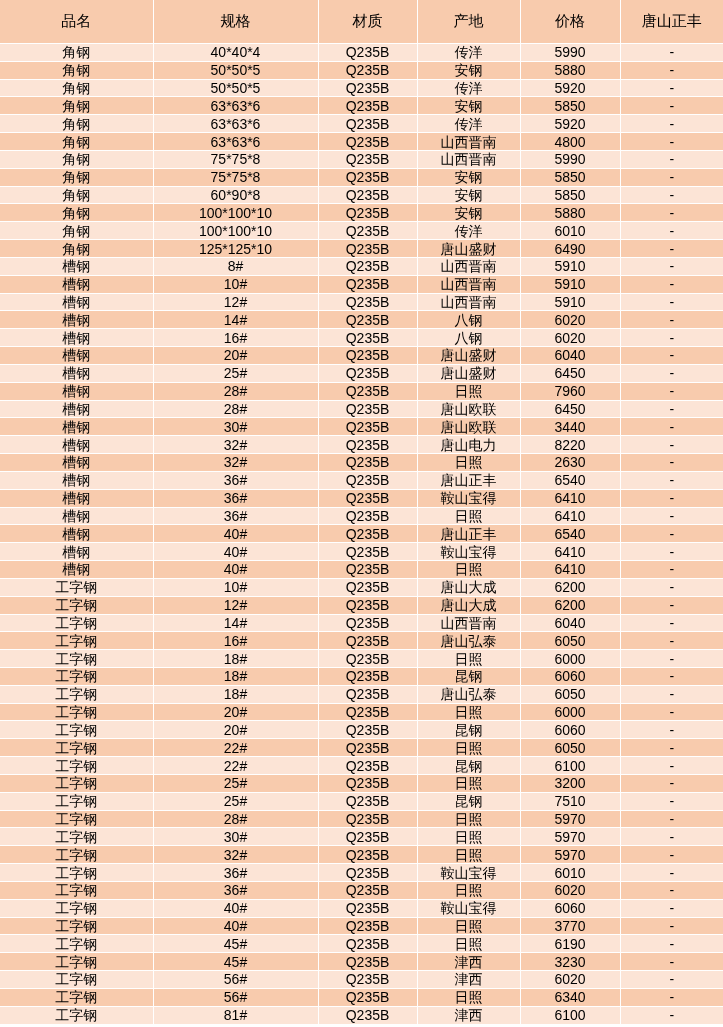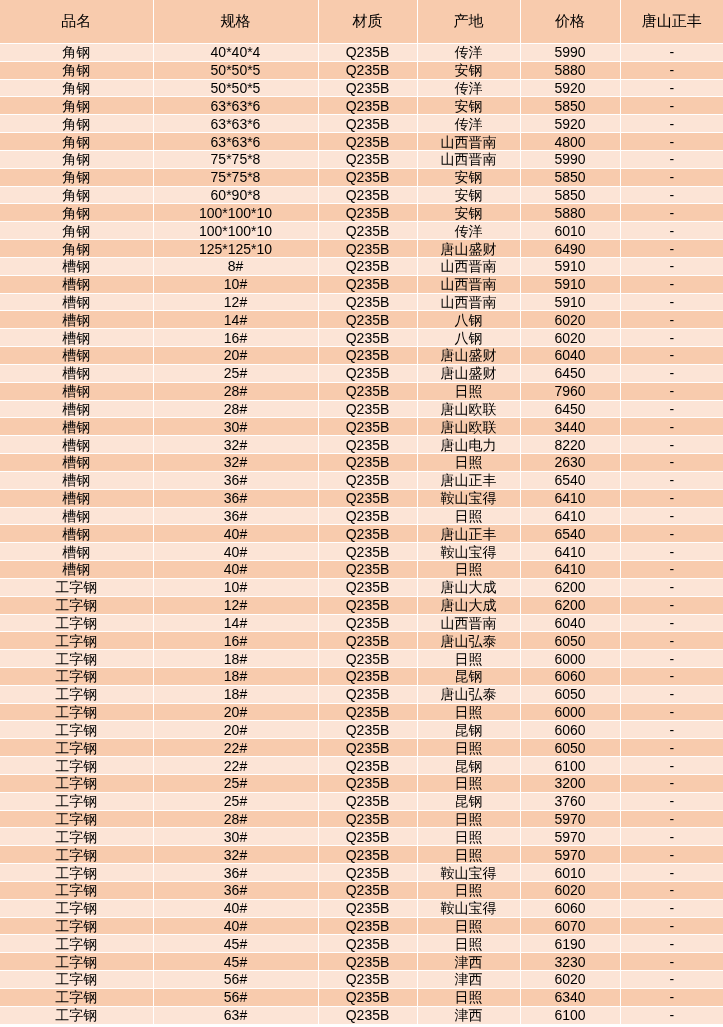--- a/index.html
+++ b/index.html
@@ -402,21 +402,21 @@
           <td>Q235B</td>
           <td>日照</td>
           <td>3200</td>
           <td>-</td>
         </tr>
         <tr class="light">
           <td>工字钢</td>
           <td>25#</td>
           <td>Q235B</td>
           <td>昆钢</td>
-          <td>3760</td>
+          <td>7510</td>
           <td>-</td>
         </tr>
         <tr class="dark">
           <td>工字钢</td>
           <td>28#</td>
           <td>Q235B</td>
           <td>日照</td>
           <td>5970</td>
           <td>-</td>
         </tr>
@@ -458,21 +458,21 @@
           <td>Q235B</td>
           <td>鞍山宝得</td>
           <td>6060</td>
           <td>-</td>
         </tr>
         <tr class="dark">
           <td>工字钢</td>
           <td>40#</td>
           <td>Q235B</td>
           <td>日照</td>
-          <td>6070</td>
+          <td>3770</td>
           <td>-</td>
         </tr>
         <tr class="light">
           <td>工字钢</td>
           <td>45#</td>
           <td>Q235B</td>
           <td>日照</td>
           <td>6190</td>
           <td>-</td>
         </tr>
@@ -495,21 +495,21 @@
         <tr class="dark">
           <td>工字钢</td>
           <td>56#</td>
           <td>Q235B</td>
           <td>日照</td>
           <td>6340</td>
           <td>-</td>
         </tr>
         <tr class="light">
           <td>工字钢</td>
-          <td>63#</td>
+          <td>81#</td>
           <td>Q235B</td>
           <td>津西</td>
           <td>6100</td>
           <td>-</td>
         </tr>
       </tbody>
   </table>
 </div>
 
 </body></html>

